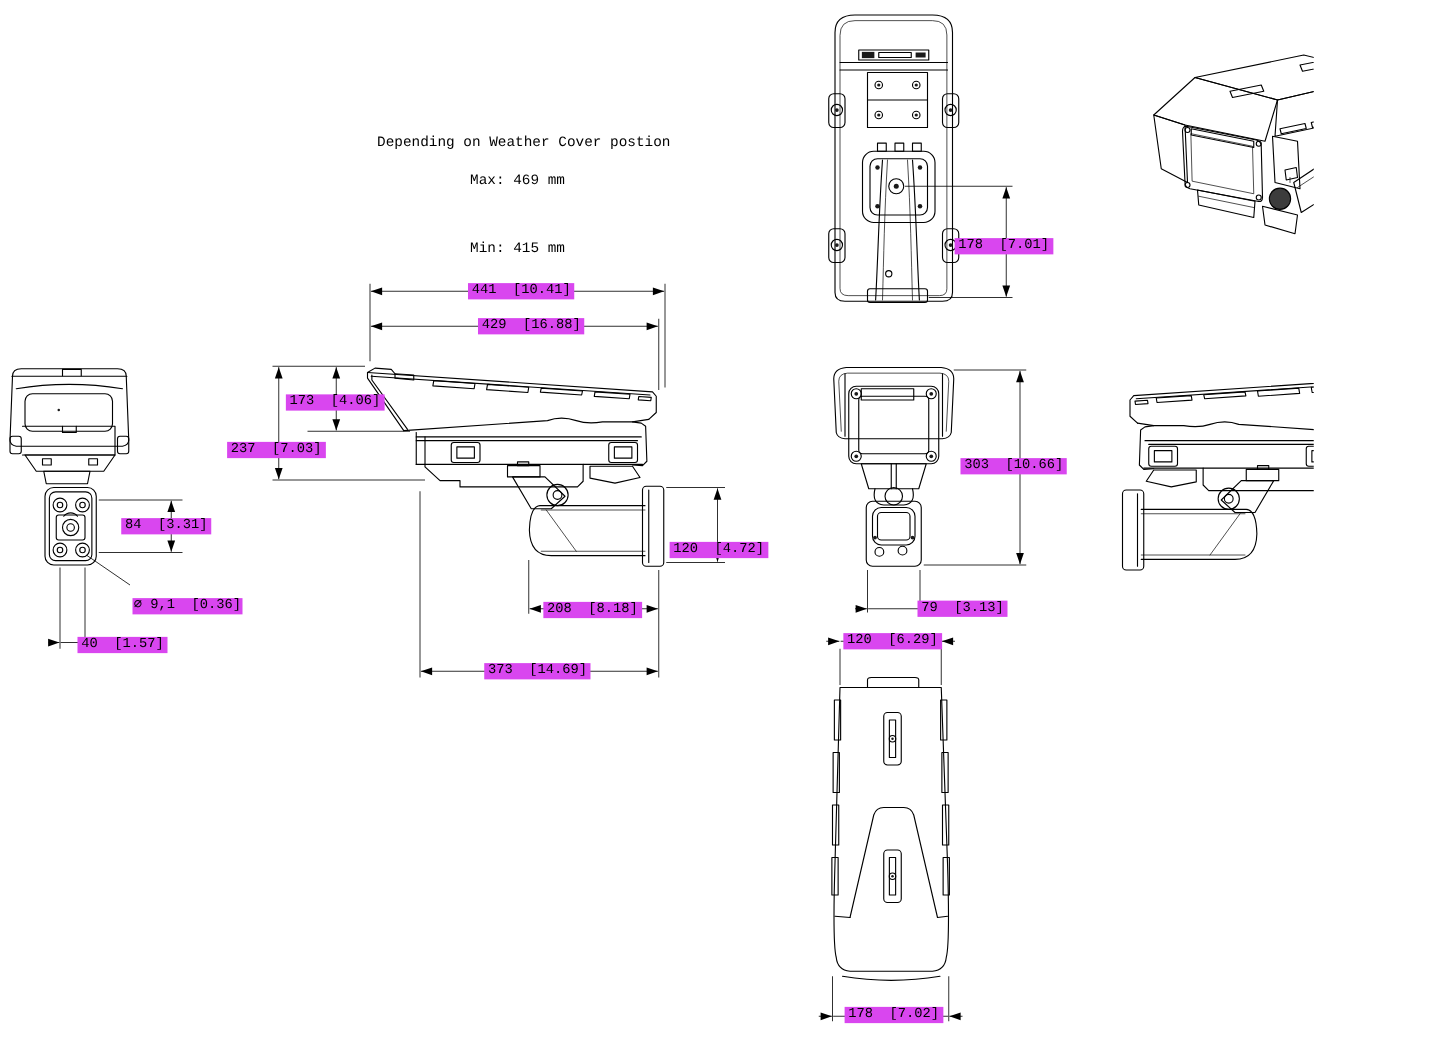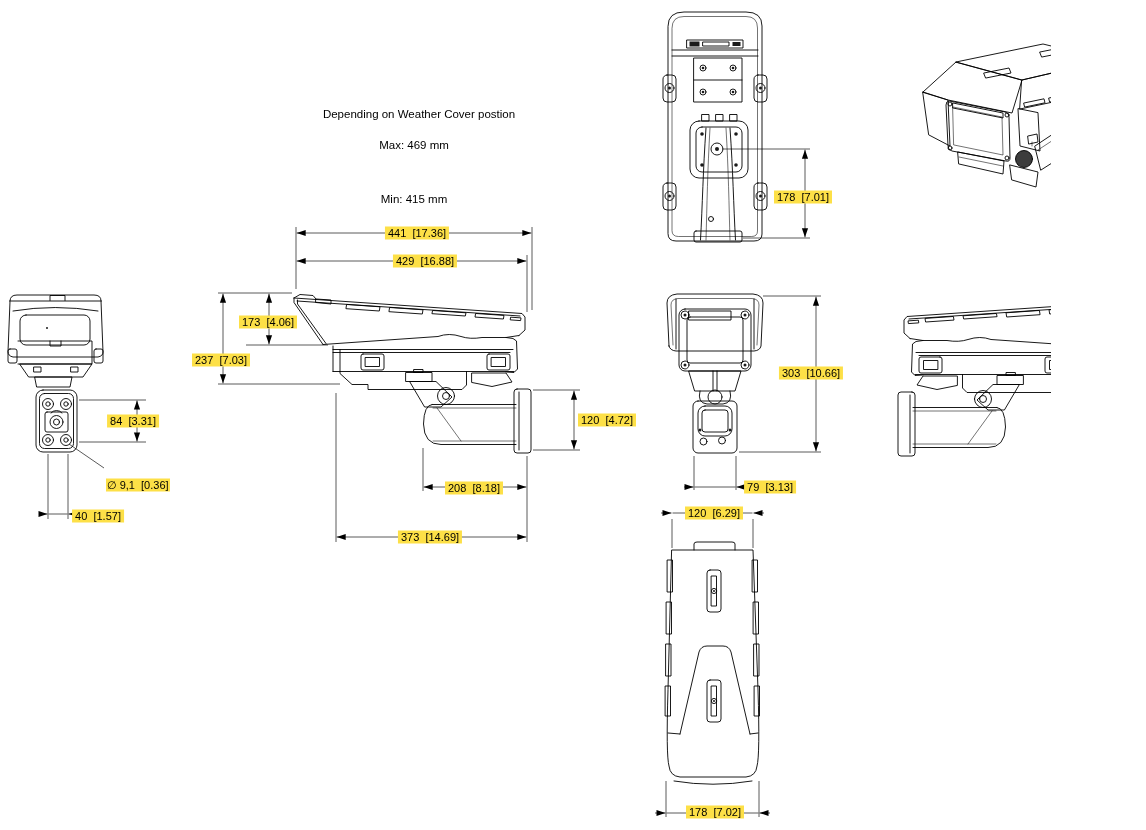--- a/index.html
+++ b/index.html
@@ -1,34 +1,34 @@
 <!DOCTYPE html>
 <html><head>
 <meta charset="utf-8">
 <style>
   html,body{margin:0;padding:0;background:#ffffff;}
   .canvas{
     position:relative;
     width:1051px;height:830px;
     background:#ffffff;
-    font-family:Liberation Sans, sans-serif;
+    font-family:Liberation Mono, monospace;
     overflow:hidden;
   }
   .canvas svg{position:absolute;left:0;top:0;}
   .geo{fill:none;stroke:#000;stroke-width:0.9;stroke-linejoin:round;stroke-linecap:round;}
   .geo .thin{stroke-width:0.55;}
   .geo .fillb{fill:#1a1a1a;stroke:none;}
   .ext{stroke:#000;stroke-width:0.65;fill:none;}
   .dim{stroke:#000;stroke-width:0.65;fill:none;marker-start:url(#arr);marker-end:url(#arr);}
   .tail{stroke:#000;stroke-width:0.65;fill:none;marker-end:url(#arr);}
   .lbl{
     position:absolute;
     transform:translate(-50%,-50%);
     font-size:11px;line-height:13px;color:#000;
-    background:#fde047;padding:0 3px;
+    background:#d946ef;padding:0 3px;
     white-space:pre;
   }
   .lbl.left{transform:translate(0,-50%);padding:0 1px;margin-top:15px;}
   .note{
     position:absolute;transform:translate(-50%,-50%);
     font-size:11.5px;line-height:13px;color:#000;white-space:pre;text-align:center;
   }
 </style>
 </head>
 <body>
@@ -308,25 +308,25 @@
 
   <g>
     <use href="#sv" transform="translate(1429,3) scale(-1,1)"></use>
   </g>
 </svg>
 
 <div class="note" style="left:419px;top:114px;">Depending on Weather Cover postion</div>
 <div class="note" style="left:414px;top:145px;">Max: 469 mm</div>
 <div class="note" style="left:414px;top:158px;margin-top:41px;">Min: 415 mm</div>
 
-<div class="lbl" style="left:417px;top:233px;">441  [17.36]</div>
+<div class="lbl" style="left:417px;top:233px;">441  [10.41]</div>
 <div class="lbl" style="left:415px;top:261px;margin-left:10px;">429  [16.88]</div>
 <div class="lbl" style="left:268px;top:322px;">173  [4.06]</div>
 <div class="lbl" style="left:221px;top:360px;">237  [7.03]</div>
-<div class="lbl" style="left:575px;top:420px;margin-left:32px;">120  [4.72]</div>
+<div class="lbl" style="left:575px;top:440px;">120  [4.72]</div>
 <div class="lbl" style="left:474px;top:488px;">208  [8.18]</div>
 <div class="lbl" style="left:430px;top:537px;">373  [14.69]</div>
 
 <div class="lbl" style="left:133px;top:421px;">84  [3.31]</div>
 <div class="lbl left" style="left:106px;top:470px;">∅ 9,1  [0.36]</div>
 <div class="lbl" style="left:98px;top:516px;">40  [1.57]</div>
 
 <div class="lbl" style="left:803px;top:197px;">178  [7.01]</div>
 <div class="lbl" style="left:811px;top:373px;">303  [10.66]</div>
 <div class="lbl" style="left:770px;top:487px;">79  [3.13]</div>

